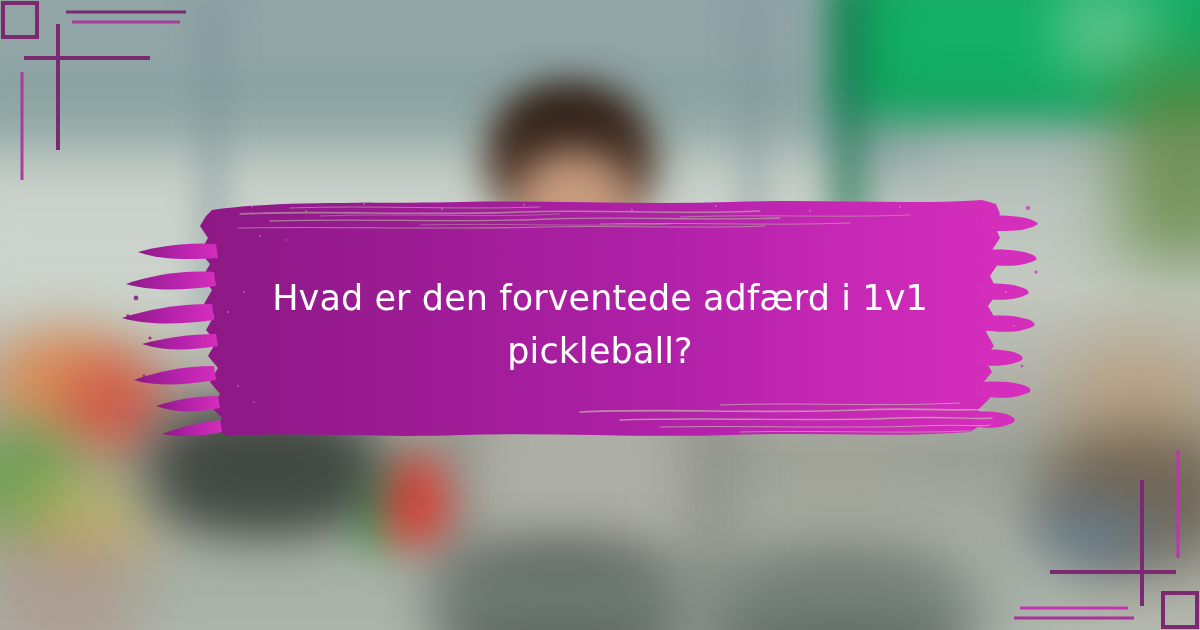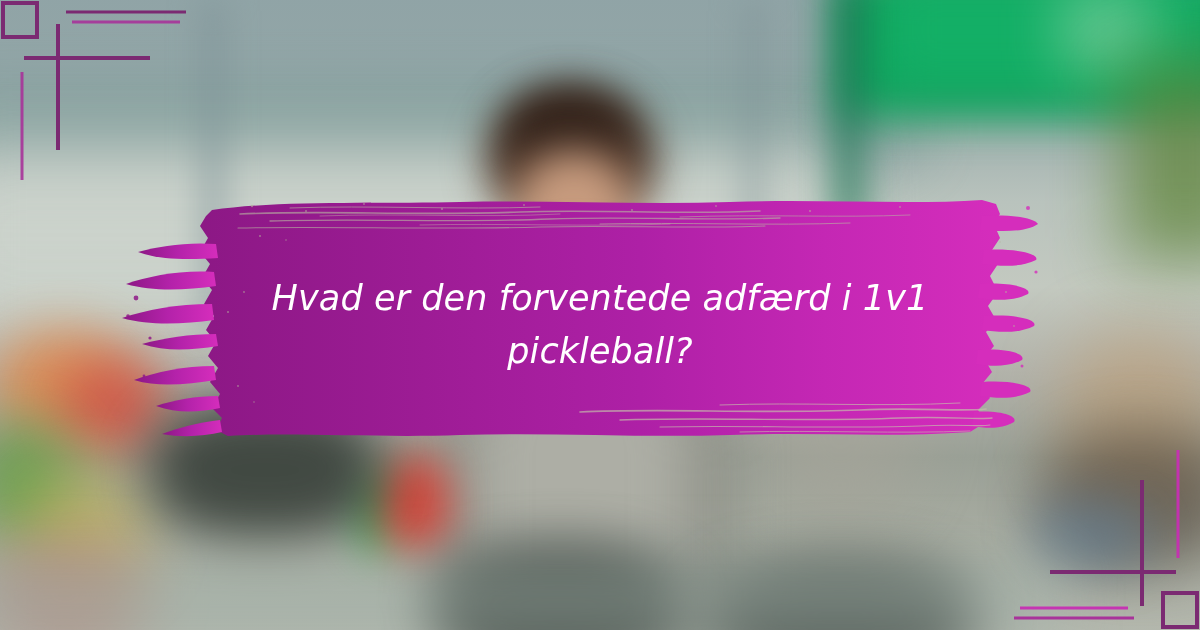--- a/index.html
+++ b/index.html
@@ -10,21 +10,20 @@
     overflow:hidden;
     background:#8d9fa3;
     font-family:"Liberation Sans", sans-serif;
   }
 
   #stage {
     position:relative;
     width:1200px; height:630px;
     overflow:hidden;
     background:#8d9fa3;
-    font-style:italic;
   }
 
   
   .photo {
     position:absolute; inset:0;
     overflow:hidden;
   }
   
   .bg-base {
     position:absolute; inset:-40px;

